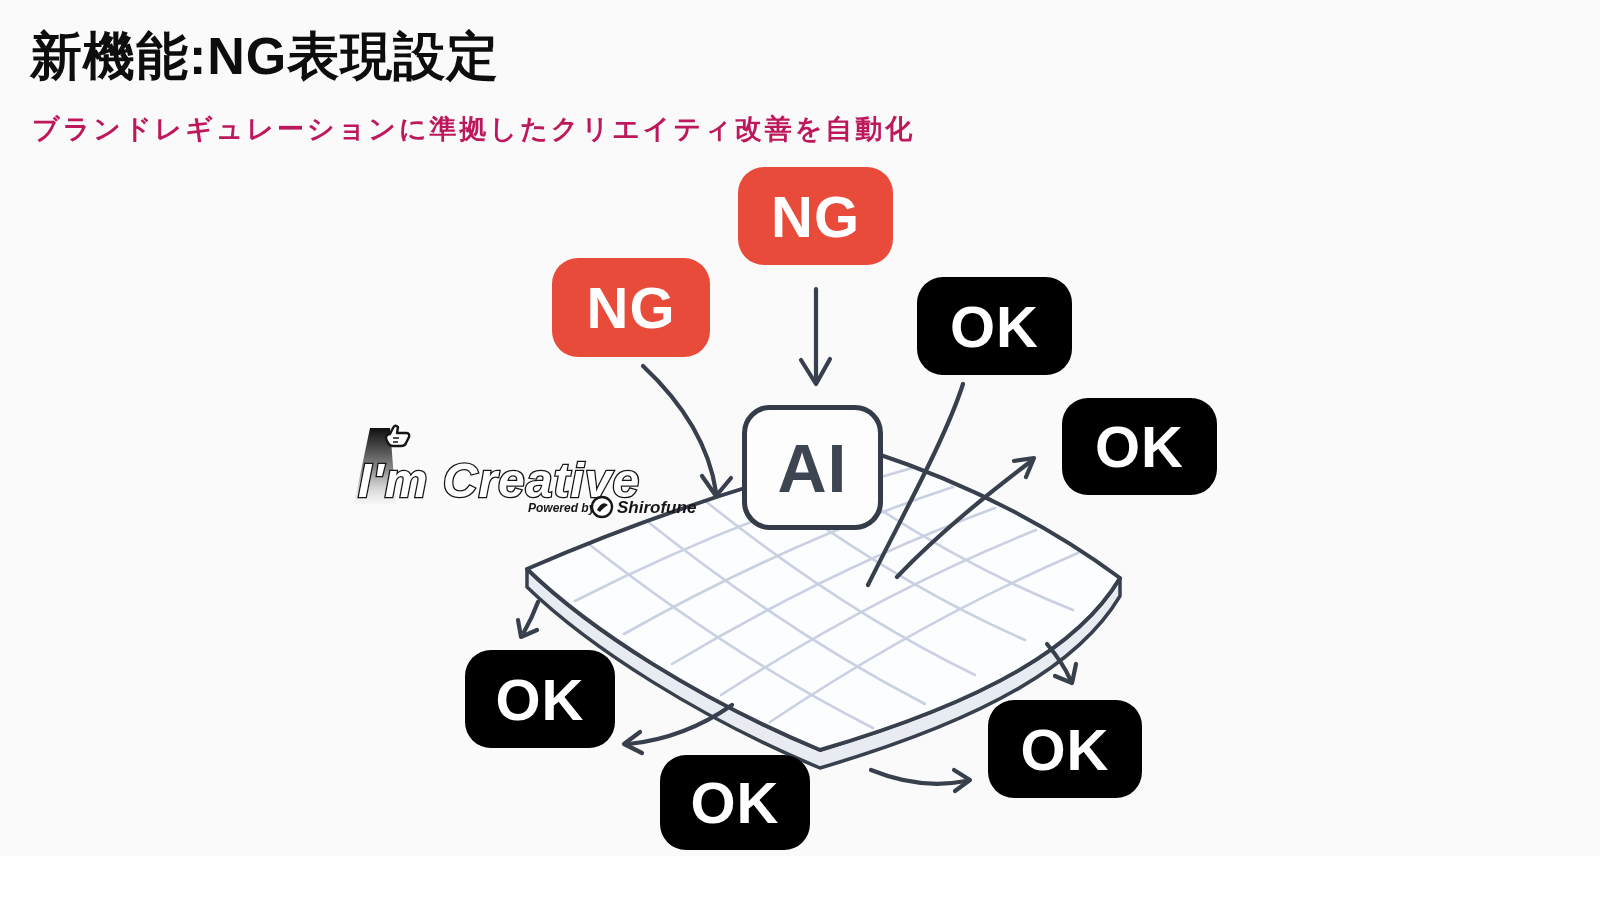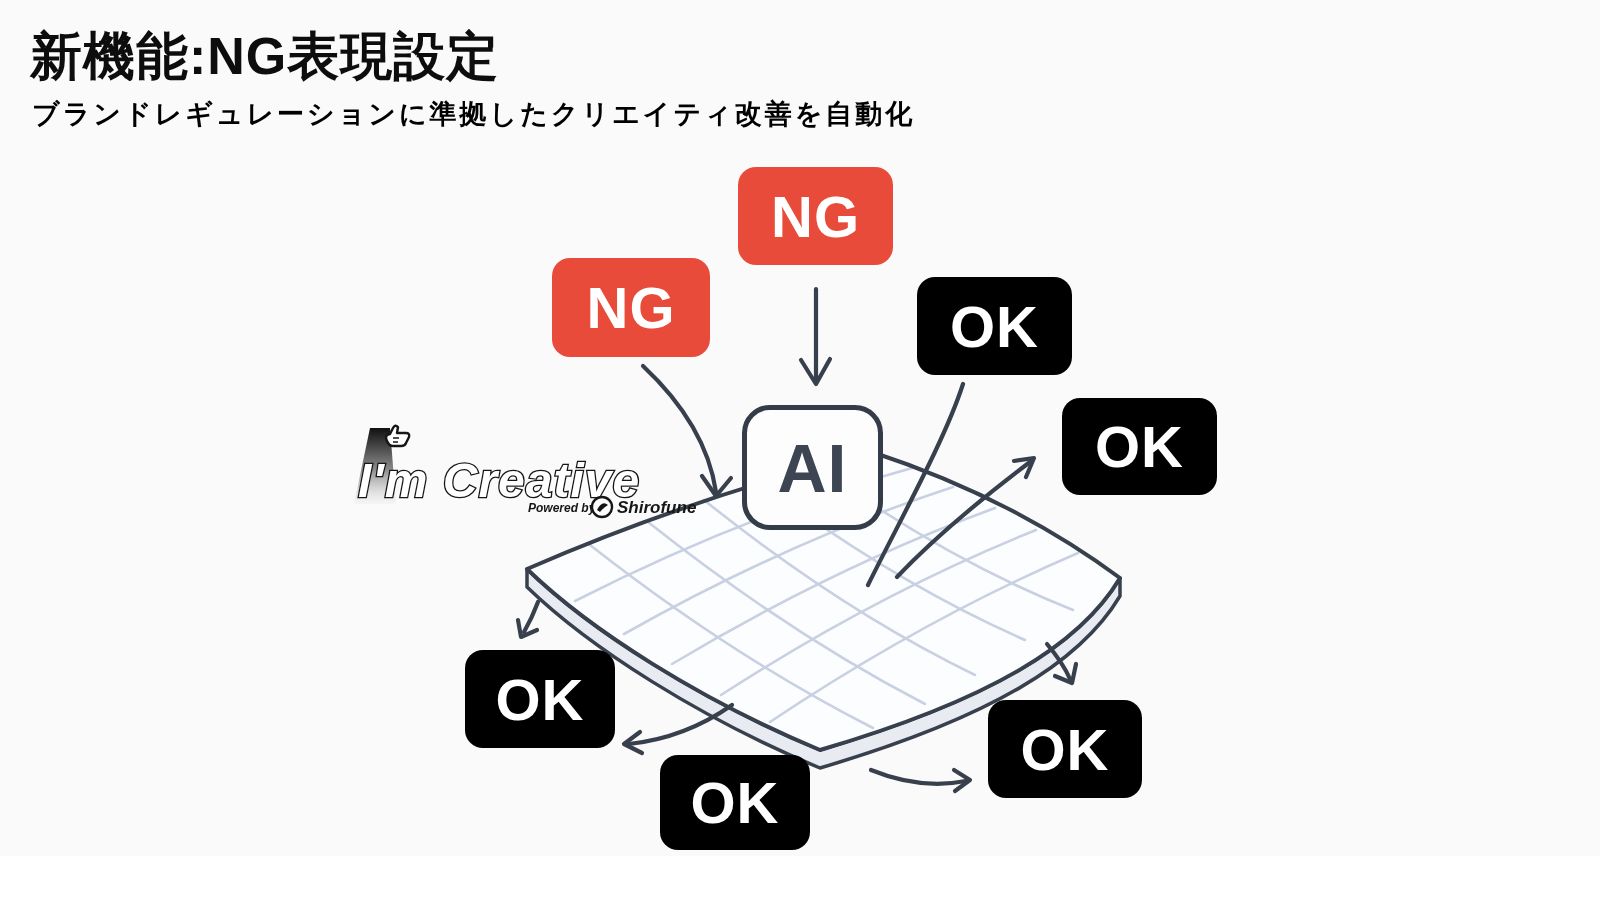--- a/index.html
+++ b/index.html
@@ -8,34 +8,34 @@
   #canvas {
     position:relative; width:1600px; height:856px;
     background:#fafafa; overflow:hidden;
   }
   
   .title {
     position:absolute; left:30px; top:22px;
     font-size:52px; font-weight:800; color:#0d0d0d; letter-spacing:1px;
   }
   .subtitle {
-    position:absolute; left:32px; top:96px;
-    font-size:27px; font-weight:700; color:#000000; letter-spacing:3px;
+    position:absolute; left:32px; top:111px;
+    font-size:27px; font-weight:700; color:#be185d; letter-spacing:3px;
   }
   
   #diagram {
     position:absolute; left:0; top:0; width:1600px; height:900px;
     z-index:1; pointer-events:none;
   }
   
   .badge {
     position:absolute; z-index:4;
     display:flex; align-items:center; justify-content:center;
     color:#ffffff; font-weight:800; font-size:58px; letter-spacing:1px;
-    border-radius:18px;
+    border-radius:26px;
   }
   .badge.ng { background:#e94b3b; }
   .badge.ok { background:#000000; }
   .b-ng-top        { left:738px;  top:167px; width:155px; height:98px; }
   .b-ng-left       { left:552px;  top:258px; width:158px; height:99px; }
   .b-ok-top        { left:917px;  top:277px; width:155px; height:98px; }
   .b-ok-right      { left:1062px; top:398px; width:155px; height:97px; }
   .b-ok-bot-left   { left:465px;  top:650px; width:150px; height:98px; }
   .b-ok-bot-center { left:660px;  top:755px; width:150px; height:95px; }
   .b-ok-bot-right  { left:988px;  top:700px; width:154px; height:98px; }

